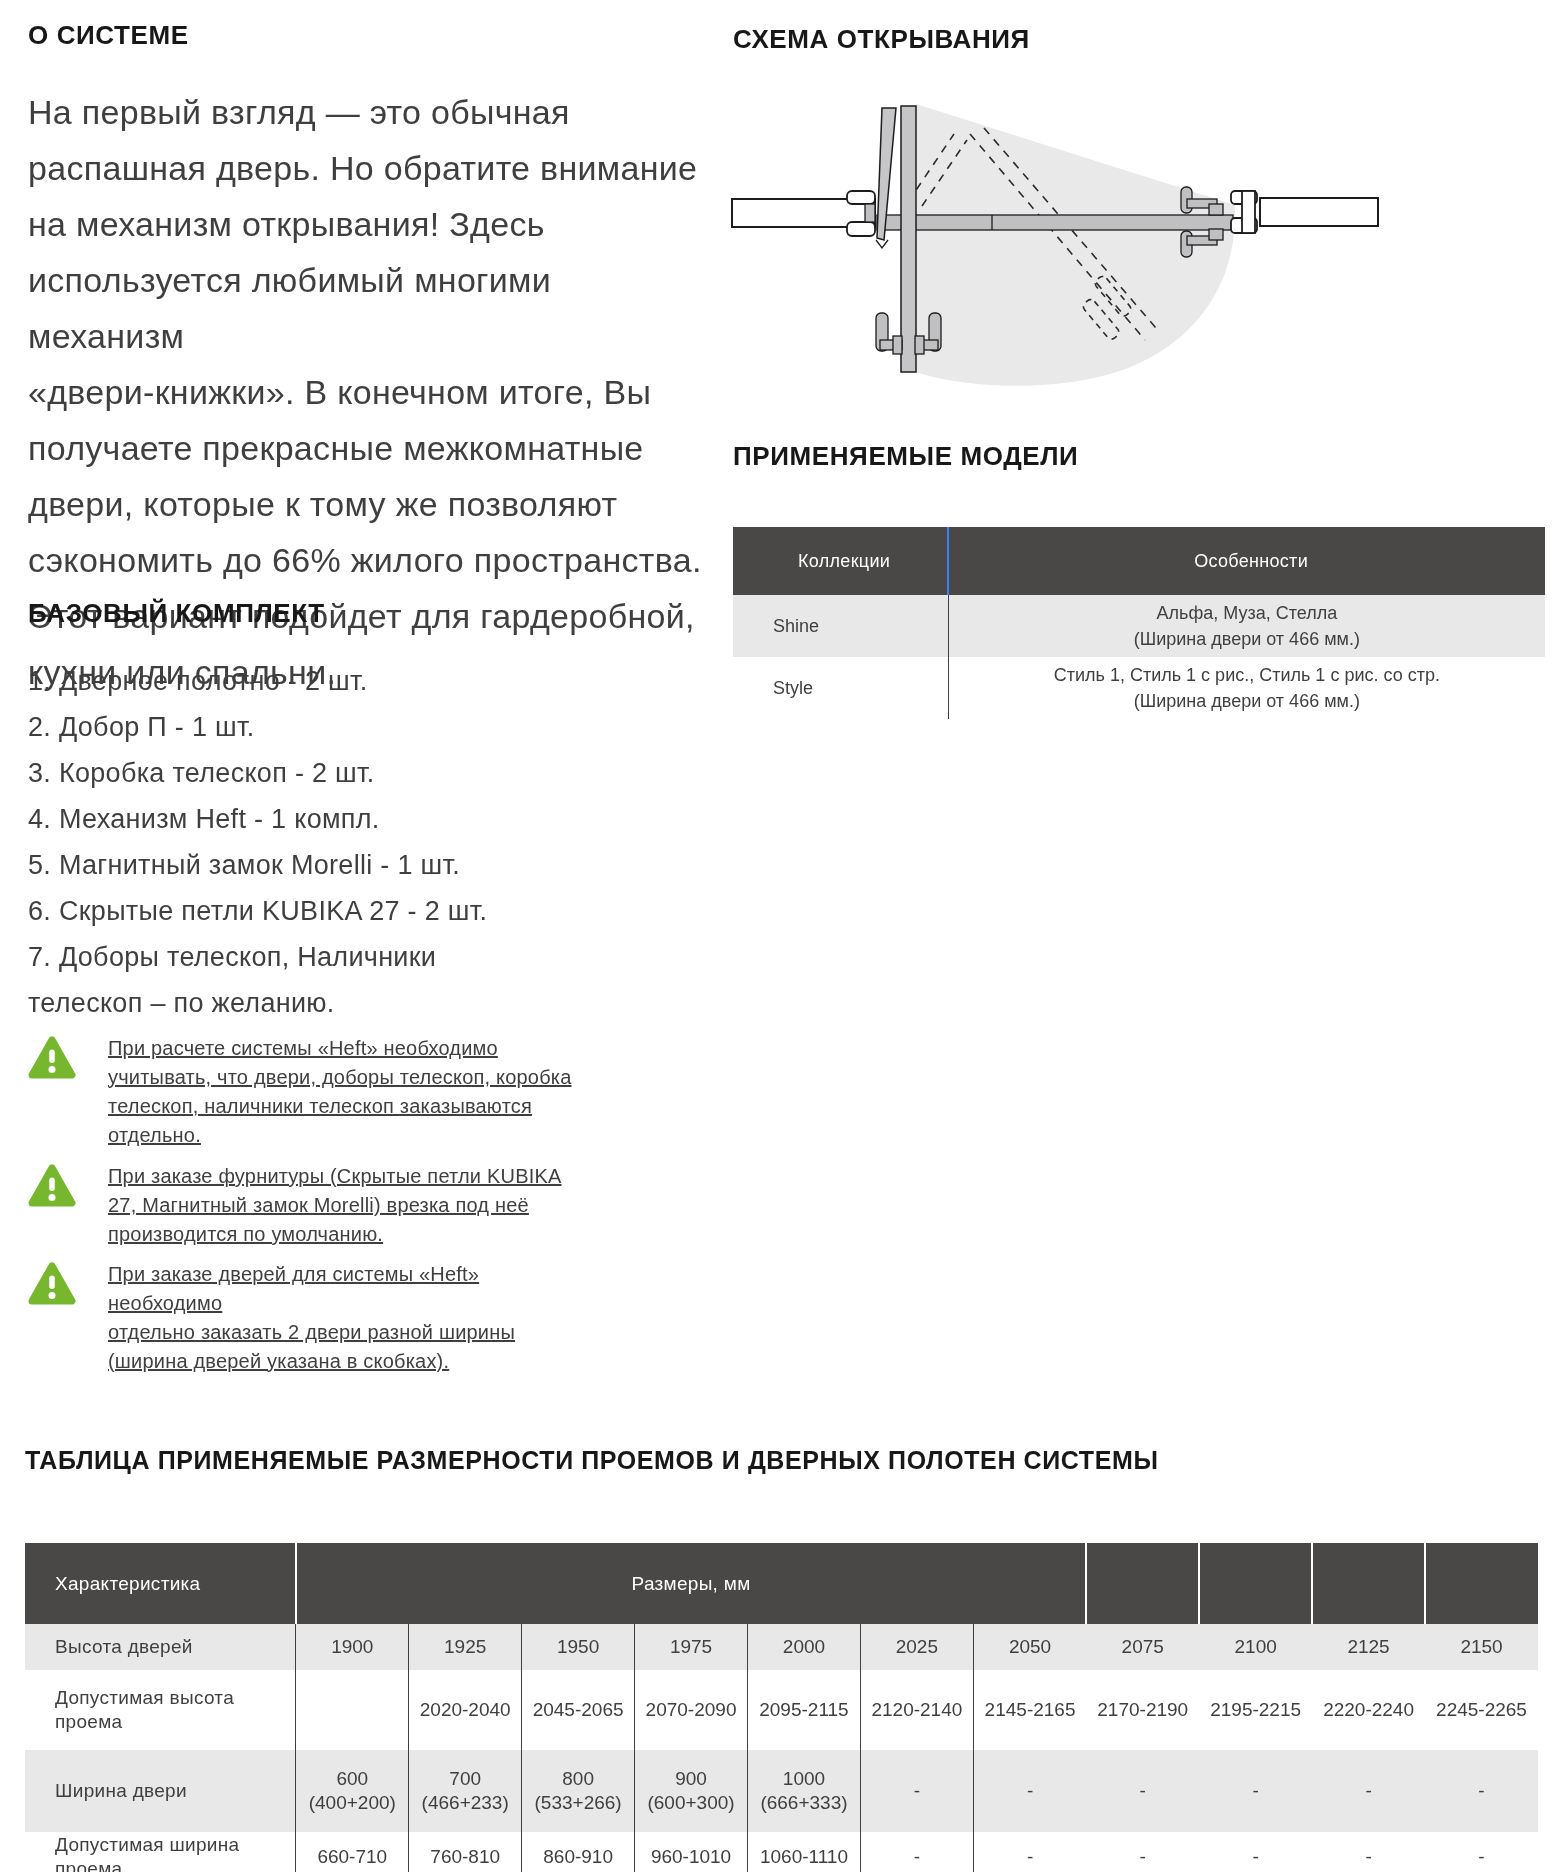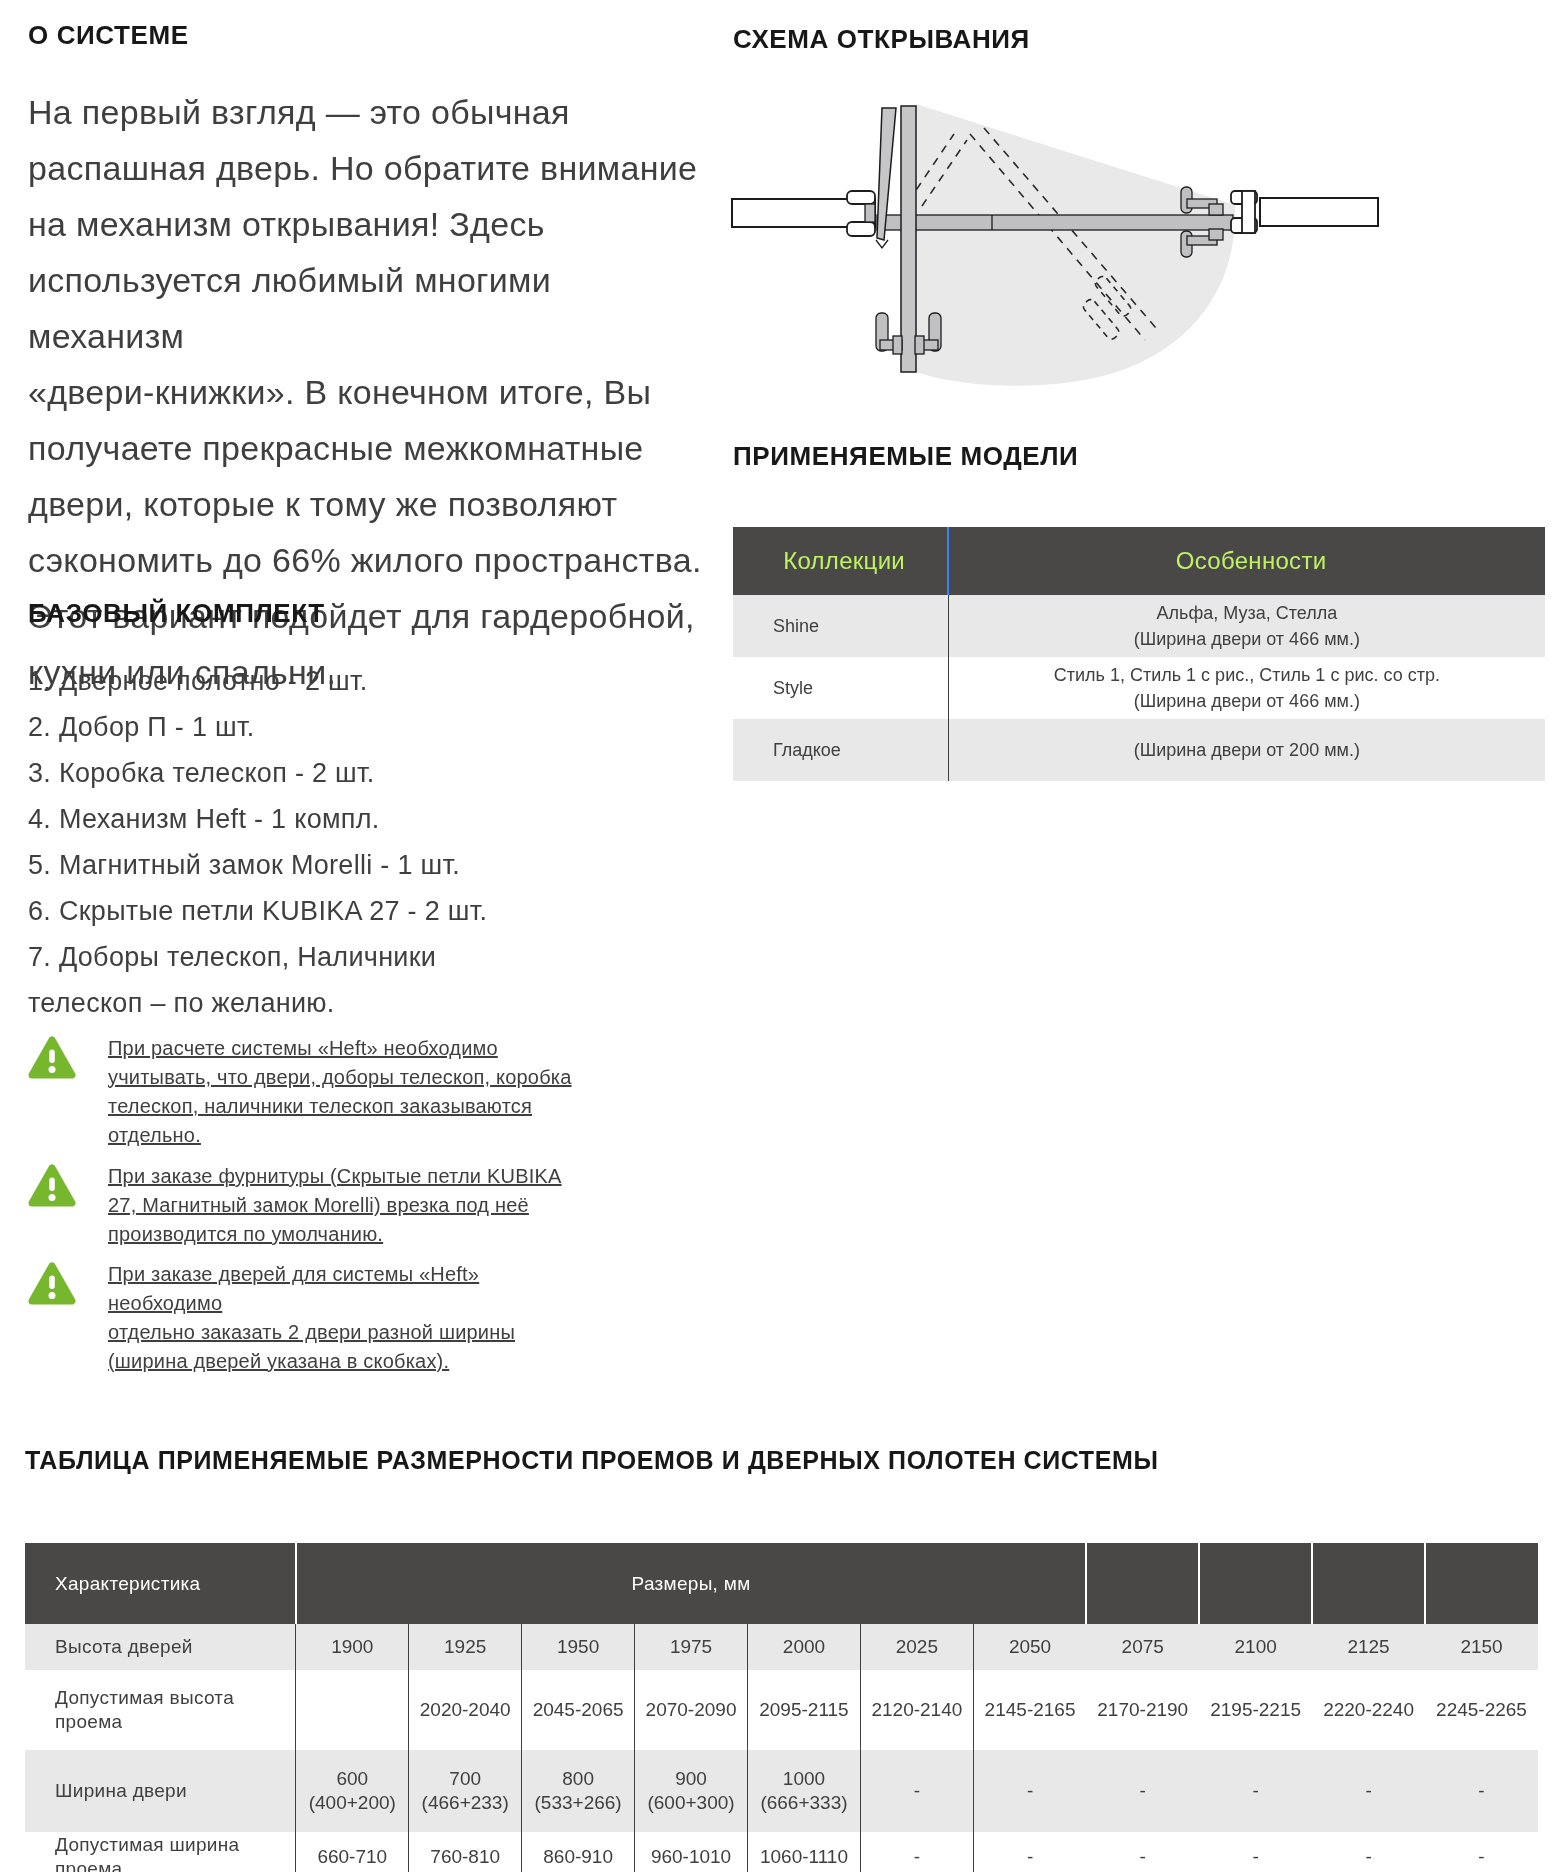--- a/index.html
+++ b/index.html
@@ -21,21 +21,21 @@
   .warn .txt{font-size:20px;line-height:29px;letter-spacing:.2px;margin-left:32px;width:470px;margin-top:-2px;}
   .warn svg{flex:0 0 auto;}
 
   
   table{border-collapse:collapse;table-layout:fixed;width:100%;}
   td,th{font-weight:400;vertical-align:middle;}
 
   .models-wrap{left:733px;top:527px;width:812px;}
   .models col.mc1{width:26.5%;} .models col.mc2{width:73.5%;}
   .models thead tr{height:68px;}
-  .models th{background:var(--hdr);color:#bef264;font-size:24px;letter-spacing:.3px;padding-left:8px;}
+  .models th{background:var(--hdr);color:#ffffff;font-size:18px;letter-spacing:.3px;padding-left:8px;}
   .models th.wsep{border-left:2px solid #3b82f6;}
   .models tbody tr{height:62px;}
   .models tbody tr:nth-child(odd){background:var(--shade);}
   .models tbody tr:nth-child(4){height:46px;}
   .models td.mcol{padding-left:40px;font-size:18px;border-right:1px solid var(--bdr);margin-left:8px;}
   .models td.mfeat{text-align:center;font-size:18px;line-height:26px;}
 
   .sizes-wrap{left:25px;top:1543px;width:1513px;}
   .sizes col.c-label{width:17.9%;} .sizes col.c-data{width:7.4636%;}
   .sizes thead tr{height:81px;}
@@ -204,24 +204,20 @@
       <tbody id="models-body">
           <tr>
             <td class="mcol">Shine</td>
             <td class="mfeat pre">Альфа, Муза, Стелла
 (Ширина двери от 466 мм.)</td>
           </tr>
           <tr>
             <td class="mcol">Style</td>
             <td class="mfeat pre">Стиль 1, Стиль 1 с рис., Стиль 1 с рис. со стр.
 (Ширина двери от 466 мм.)</td>
-          </tr>
-          <tr>
-            <td class="mcol">Гладкое</td>
-            <td class="mfeat pre">(Ширина двери от 200 мм.)</td>
           </tr>
         </tbody>
     </table>
   </div>
 
   <h2 class="sec abs" style="left:25px;top:1446px;font-size:25px;">ТАБЛИЦА ПРИМЕНЯЕМЫЕ РАЗМЕРНОСТИ ПРОЕМОВ И ДВЕРНЫХ ПОЛОТЕН СИСТЕМЫ</h2>
 
   <div class="sizes-wrap abs">
     <table class="sizes">
       <colgroup>

